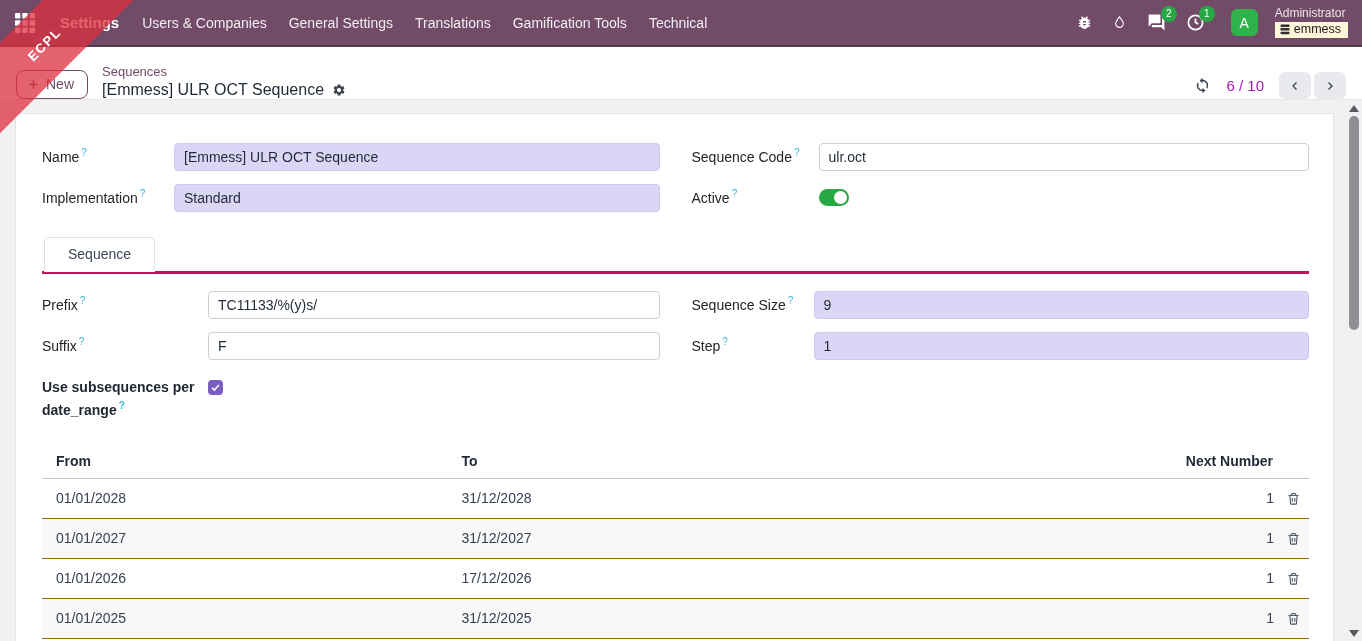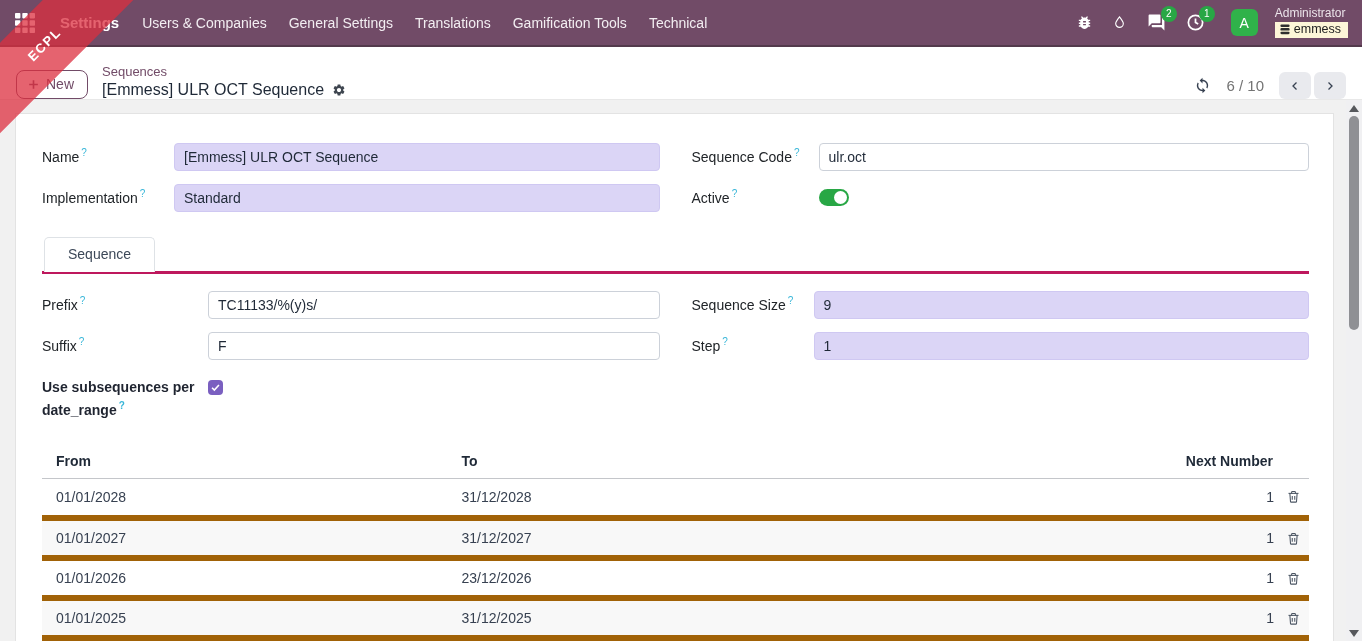--- a/index.html
+++ b/index.html
@@ -35,21 +35,21 @@
     padding:0 16px; border-bottom:1px solid #e8e8e8; position:relative; z-index:2; }
   .new-btn { border:1px solid #714b67; color:#714b67; background:#fff; border-radius:8px;
     padding:5px 13px 6px 10px; font-size:14px; display:flex; gap:6px; align-items:center; cursor:pointer; }
   .bc-block { margin-left:14px; display:flex; flex-direction:column; line-height:1.2; }
   .bc-parent { font-size:13px; color:#714b67; cursor:pointer; }
   .bc-title-row { display:flex; align-items:center; gap:8px; }
   .bc-title { font-size:16px; color:#1f2937; }
   .gear-btn { display:flex; align-items:center; cursor:pointer; margin-top:2px; }
   .cp-right { margin-left:auto; display:flex; align-items:center; gap:15px; }
   .refresh-btn { display:flex; align-items:center; cursor:pointer; }
-  .pager-count { font-size:15px; color:#737373; }
+  .pager-count { font-size:15px; color:#a21caf; }
   .pager-btns { display:flex; gap:3px; }
   .pager-btn { width:32px; height:27px; background:#e9eaee; border-radius:6px;
     display:flex; align-items:center; justify-content:center; cursor:pointer; }
 
   
   .content { position:absolute; top:100px; left:0; right:16px; bottom:0;
     background:#f1f1f1; padding:13px 12px 0 15px; }
   .sheet { background:#fff; border:1px solid #e3e3e3; border-bottom:none; height:100%;
     padding:29px 24px 0 26px; position:relative; }
 
@@ -77,21 +77,21 @@
 
   .chk-row { display:flex; align-items:flex-start; margin-top:4px; }
   .chk-label { width:166px; font-size:14px; font-weight:600; color:#1f2430; line-height:1.5; }
   .checkbox { width:15px; height:15px; border-radius:4px; background:#7a5fc0; margin-top:3px;
     display:flex; align-items:center; justify-content:center; cursor:pointer; flex:none; }
 
   
   .dr-table { margin-top:26px; width:100%; border-collapse:collapse; font-size:14px; color:#374151; }
   .dr-table th { text-align:left; font-weight:700; color:#1f2937; padding:6px 0 9px 14px; border-bottom:1px solid #c4c6ca; }
   .dr-table th.num { text-align:right; padding-right:36px; }
-  .dr-table td { padding:0 0 0 14px; height:40px; border-bottom:6px solid #a16207; }
+  .dr-table td { padding:0 0 0 14px; height:40px; border-bottom:1px solid #a16207; }
   .dr-table tr.alt td { background:#f8f8f8; }
   .col-from { width:32%; } .col-to { width:54%; } .col-num { width:14%; }
   .num-cell { display:flex; align-items:center; justify-content:flex-end; gap:12px; padding-right:8px; }
   .trash-btn { display:flex; align-items:center; cursor:pointer; }
 
   
   .scrollbar { position:absolute; right:0; top:100px; bottom:0; width:16px; background:#f0f0f2; }
   .sb-up, .sb-down { position:absolute; left:3px; width:0; height:0; border-left:5px solid transparent;
     border-right:5px solid transparent; cursor:pointer; }
   .sb-up { top:5px; border-bottom:7px solid #56585c; }
@@ -316,21 +316,21 @@
                           <path d="M9 7V5.2A1.2 1.2 0 0 1 10.2 4h3.6A1.2 1.2 0 0 1 15 5.2V7"></path>
                           <path d="M6.2 7l1 13.2a1 1 0 0 0 1 .8h7.6a1 1 0 0 0 1-.8L17.8 7"></path>
                           <path d="M10 11v6M14 11v6"></path>
                         </svg>
                       </span>
                     </div>
                   </td>
               </tr>
               <tr>
                 <td>01/01/2026</td>
-                <td>23/12/2026</td>
+                <td>17/12/2026</td>
                 <td>
                     <div class="num-cell">
                       <span>1</span>
                       <span class="trash-btn">
                         <svg width="15" height="15" viewBox="0 0 24 24" fill="none" stroke="#4b5563" stroke-width="1.7">
                           <path d="M4 7h16"></path>
                           <path d="M9 7V5.2A1.2 1.2 0 0 1 10.2 4h3.6A1.2 1.2 0 0 1 15 5.2V7"></path>
                           <path d="M6.2 7l1 13.2a1 1 0 0 0 1 .8h7.6a1 1 0 0 0 1-.8L17.8 7"></path>
                           <path d="M10 11v6M14 11v6"></path>
                         </svg>

